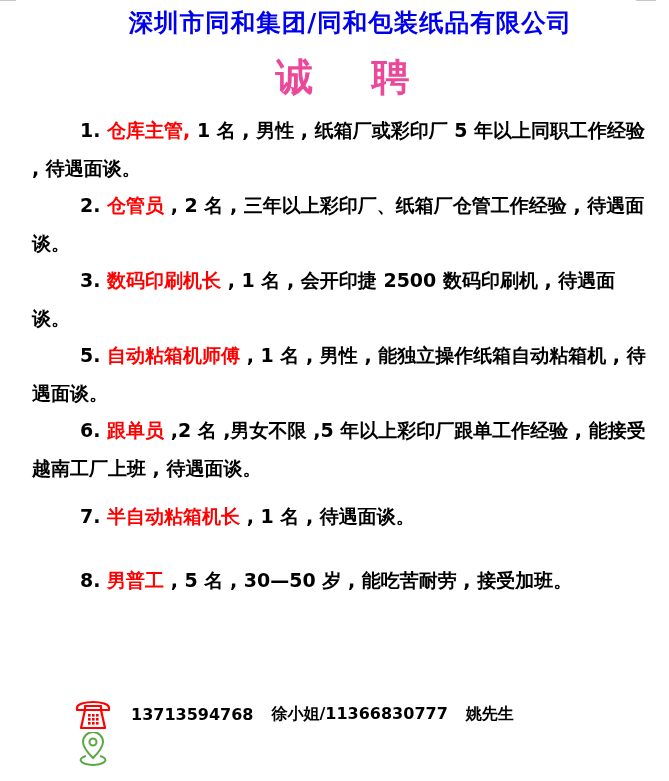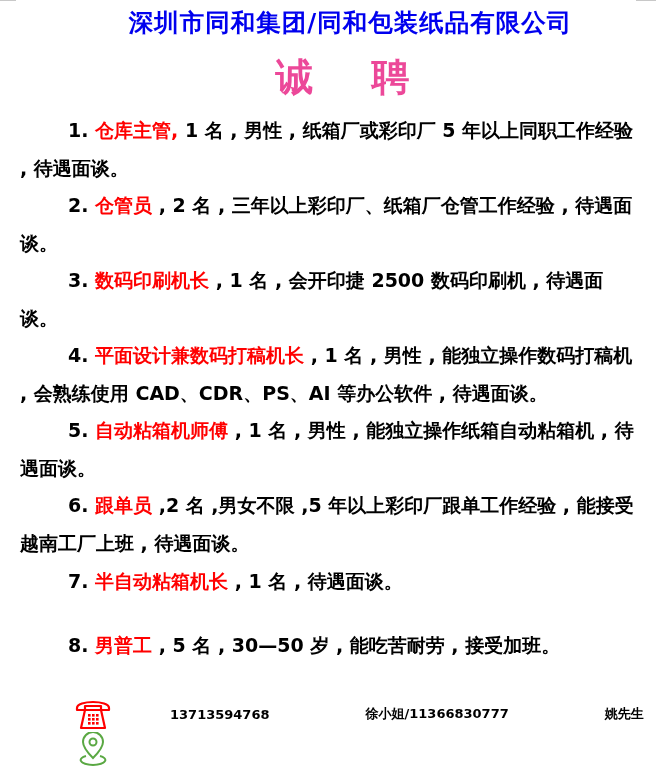--- a/index.html
+++ b/index.html
@@ -14,30 +14,30 @@
     color: #0000ee; font-weight: bold; font-size: 24.5px; letter-spacing: 1px;
     white-space: nowrap;
     margin-left: 16px;
   }
   .title {
     position: absolute; top: 52px; left: 8px; width: 669px; text-align: center;
     color: #ec4899; font-weight: bold; font-size: 38px; white-space: nowrap;
   }
   .title span + span { margin-left: 58px; }
   .body {
-    position: absolute; top: 112px; left: 20px; width: 620px;
+    position: absolute; top: 112px; left: 32px; width: 620px;
     font-size: 19px; font-weight: bold; line-height: 37.5px;
   }
   .item { margin: 0; text-indent: 48px; }
   .item .role { color: #ff0000; }
-  .item.item-7, .item.item-8 { margin-top: 1px; }
+  .item.item-7, .item.item-8 { margin-top: 11px; }
   .item.item-8 { margin-top: 26px; }
   .contact {
-    position: absolute; left: 73px; font-size: 13px; font-weight: bold;
-    display: flex; align-items: center; white-space: nowrap; gap: 39px;
+    position: absolute; left: 73px; font-size: 16px; font-weight: bold;
+    display: flex; align-items: center; white-space: nowrap;
   }
   .contact .icon { width: 40px; height: 36px; display: inline-block; margin-right: 18px; }
   .contact.phone { top: 696px; }
   .contact.addr { top: 732px; }
   .gap { display: inline-block; width: 18px; }
 </style>
 </head>
 <body>
 
 <div class="edge-mark" style="left:0;width:16px;"></div>
@@ -46,21 +46,20 @@
 <div class="company">深圳市同和集团/同和包装纸品有限公司</div>
 
 <div class="title">
   <span>诚</span><span>聘</span>
 </div>
 
 <div class="body">
   <p class="item item-1"><span>1.</span> <span class="role">仓库主管,</span><span> 1 名 , 男性 , 纸箱厂或彩印厂 5 年以上同职工作经验 , 待遇面谈。</span></p>
   <p class="item item-2"><span>2.</span> <span class="role">仓管员</span><span> , 2 名 , 三年以上彩印厂、纸箱厂仓管工作经验 , 待遇面谈。</span></p>
   <p class="item item-3"><span>3.</span> <span class="role">数码印刷机长</span><span> , 1 名 , 会开印捷 2500 数码印刷机 , 待遇面谈。</span></p>
-  <p class="item item-4"><span>4.</span> <span class="role">平面设计兼数码打稿机长</span><span> , 1 名 , 男性 , 能独立操作数码打稿机 , 会熟练使用 CAD、CDR、PS、AI 等办公软件 , 待遇面谈。</span></p>
   <p class="item item-5"><span>5.</span> <span class="role">自动粘箱机师傅</span><span> , 1 名 , 男性 , 能独立操作纸箱自动粘箱机 , 待遇面谈。</span></p>
   <p class="item item-6"><span>6.</span> <span class="role">跟单员</span><span>  ,2 名 ,男女不限 ,5 年以上彩印厂跟单工作经验 , 能接受越南工厂上班 , 待遇面谈。</span></p>
   <p class="item item-7"><span>7.</span> <span class="role">半自动粘箱机长</span><span> , 1 名 , 待遇面谈。</span></p>
   <p class="item item-8"><span>8.</span> <span class="role">男普工</span><span> , 5 名 , 30—50 岁 , 能吃苦耐劳 , 接受加班。</span></p>
 </div>
 
 <div class="contact phone">
   <span class="icon">
     <svg width="40" height="36" viewBox="0 0 40 36">
       <path d="M4 12 C4 4, 36 4, 36 12 L36 14 L28 14 L28 10 L12 10 L12 14 L4 14 Z" fill="none" stroke="#ff0000" stroke-width="2.2" stroke-linejoin="round"></path>

